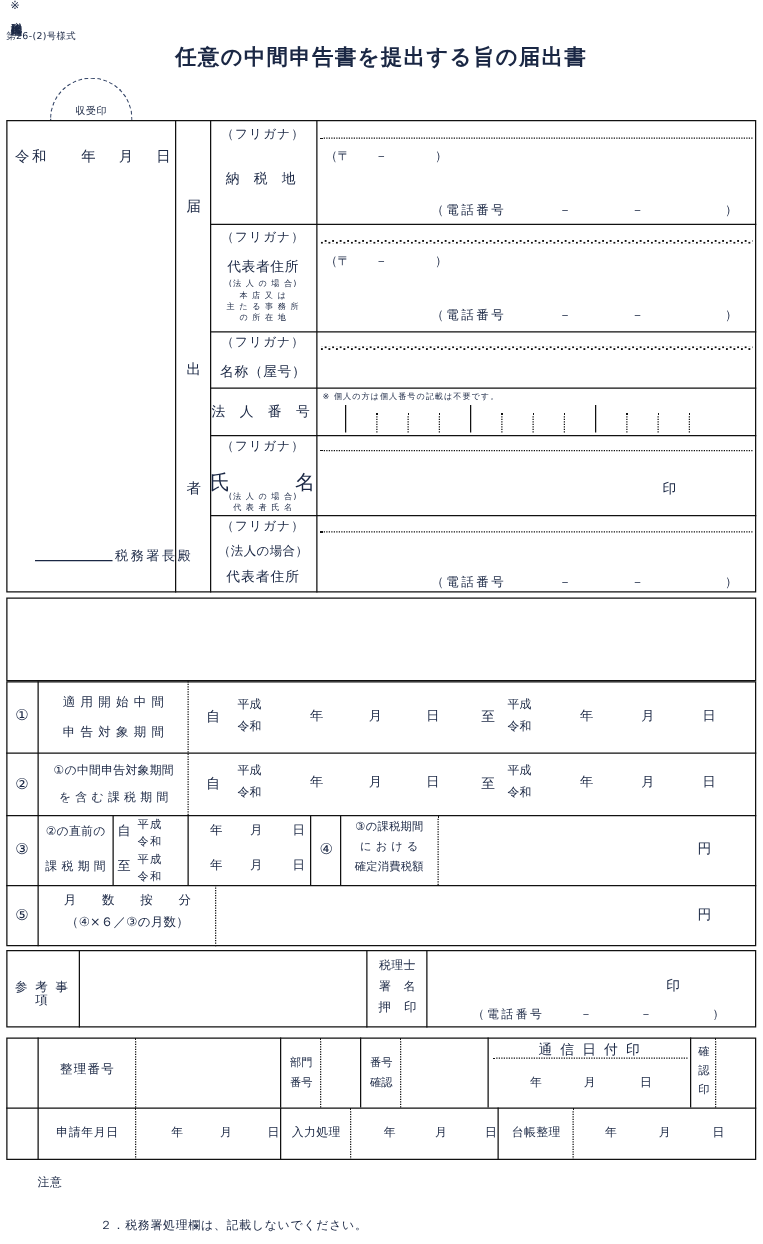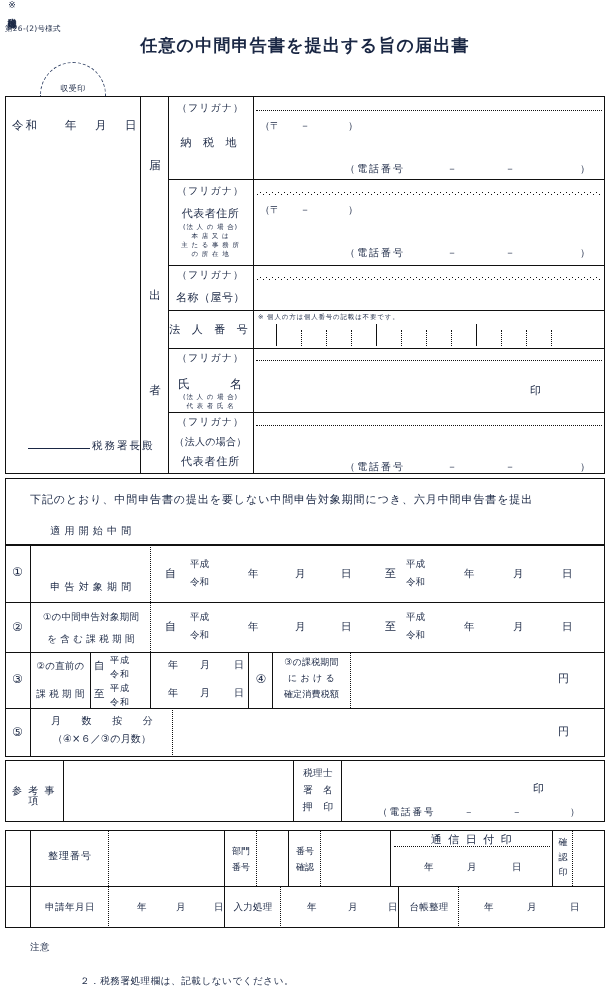--- a/index.html
+++ b/index.html
@@ -118,49 +118,48 @@
   <div class="digit-s" style="left:376px;top:324px;height:22px;"></div>
   <div class="digit-d" style="left:401px;top:330px;height:16px;"></div>
   <div class="digit-d" style="left:426px;top:330px;height:16px;"></div>
   <div class="digit-d" style="left:451px;top:330px;height:16px;"></div>
   <div class="digit-s" style="left:476px;top:324px;height:22px;"></div>
   <div class="digit-d" style="left:501px;top:330px;height:16px;"></div>
   <div class="digit-d" style="left:526px;top:330px;height:16px;"></div>
   <div class="digit-d" style="left:551px;top:330px;height:16px;"></div>
 
   <div class="c" style="left:168px;top:353px;width:85px;font-size:10px;letter-spacing:1px;">（フリガナ）</div>
-  <div class="c" style="left:168px;top:378px;width:85px;font-size:12px;letter-spacing:1px;">氏　　　名</div>
+  <div class="c" style="left:168px;top:378px;width:85px;font-size:16px;letter-spacing:1px;">氏　　　名</div>
   <div class="c xsm" style="left:168px;top:394px;width:85px;">(法 人 の 場 合)</div>
   <div class="c xsm" style="left:168px;top:403px;width:85px;">代 表 者 氏 名</div>
   <div class="dotln" style="left:256px;top:360px;width:346px;"></div>
   <div class="t" style="left:530px;top:385px;font-size:11px;">印</div>
 
   <div class="c" style="left:168px;top:417px;width:85px;font-size:10px;letter-spacing:1px;">（フリガナ）</div>
   <div class="c" style="left:168px;top:437px;width:85px;font-size:10px;letter-spacing:.3px;">（法人の場合）</div>
   <div class="c" style="left:168px;top:456px;width:85px;font-size:11px;letter-spacing:.8px;">代表者住所</div>
   <div class="dotln" style="left:256px;top:425px;width:346px;"></div>
   <div class="t sp2" style="left:345px;top:462px;font-size:10px;">（電話番号</div>
   <div class="t" style="left:447px;top:462px;font-size:10px;">－</div>
   <div class="t" style="left:505px;top:462px;font-size:10px;">－</div>
   <div class="t" style="left:580px;top:462px;font-size:10px;">）</div>
 
   <div class="box" style="left:5px;top:478px;width:600px;height:67px;"></div>
-  <div class="t" style="left:30px;top:494px;font-size:11px;letter-spacing:.9px;">下記のとおり、中間申告書の提出を要しない中間申告対象期間につき、六月中間申告書を提出</div>
 
   <div class="box" style="left:5px;top:545px;width:600px;height:212px;"></div>
   <div class="ln hln" style="left:5px;top:602px;width:600px;"></div>
   <div class="ln hln" style="left:5px;top:652px;width:600px;"></div>
   <div class="ln hln" style="left:5px;top:708px;width:600px;"></div>
   <div class="ln vln" style="left:30px;top:545px;height:212px;"></div>
   <div class="digit-d" style="left:150px;top:545px;height:107px;"></div>
   <div class="ln vln" style="left:150px;top:652px;height:56px;"></div>
   <div class="digit-d" style="left:172px;top:708px;height:49px;"></div>
 
   <div class="c" style="left:5px;top:566px;width:25px;font-size:12px;">①</div>
-  <div class="c" style="left:32px;top:526px;width:118px;font-size:10px;letter-spacing:.5px;">適 用 開 始 中 間</div>
+  <div class="c" style="left:32px;top:558px;width:118px;font-size:10px;letter-spacing:.5px;">適 用 開 始 中 間</div>
   <div class="c" style="left:32px;top:582px;width:118px;font-size:10px;letter-spacing:.5px;">申 告 対 象 期 間</div>
   <div class="t" style="left:165px;top:568px;font-size:11px;">自</div>
   <div class="t" style="left:190px;top:559px;font-size:9.5px;">平成</div>
   <div class="t" style="left:190px;top:577px;font-size:9.5px;">令和</div>
   <div class="t" style="left:248px;top:568px;font-size:10.5px;">年</div>
   <div class="t" style="left:295px;top:568px;font-size:10.5px;">月</div>
   <div class="t" style="left:341px;top:568px;font-size:10.5px;">日</div>
   <div class="t" style="left:385px;top:568px;font-size:11px;">至</div>
   <div class="t" style="left:406px;top:559px;font-size:9.5px;">平成</div>
   <div class="t" style="left:406px;top:577px;font-size:9.5px;">令和</div>

